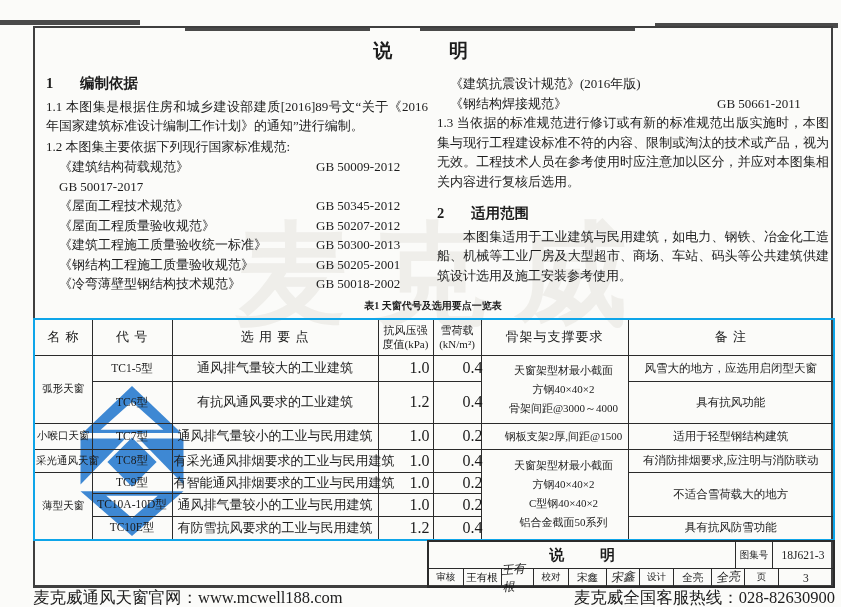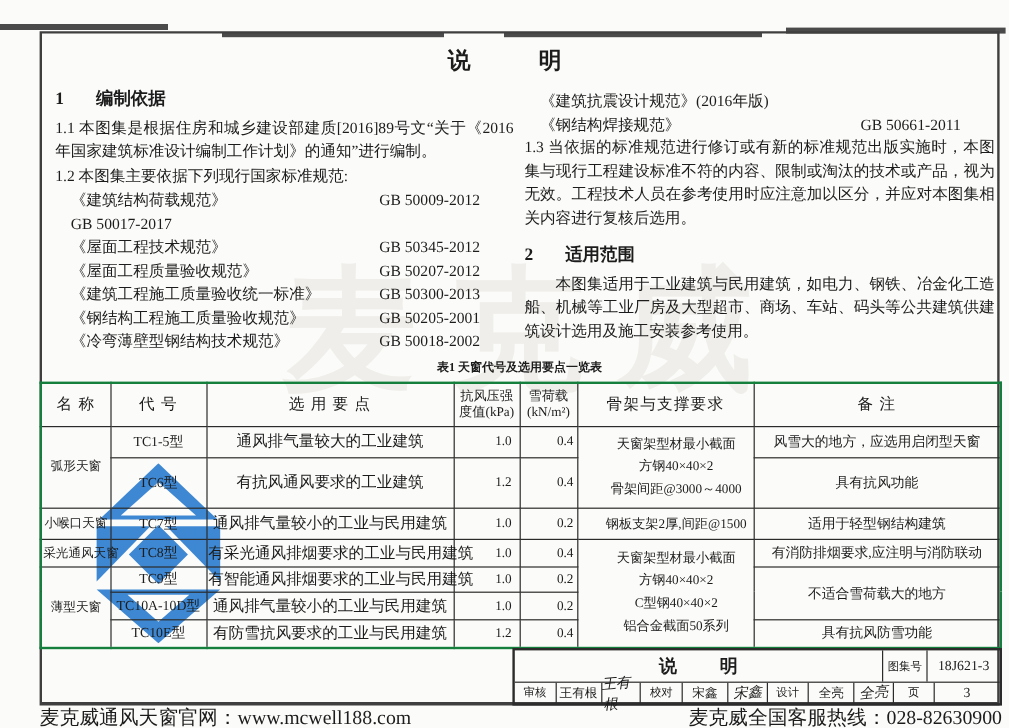--- a/index.html
+++ b/index.html
@@ -28,27 +28,27 @@
     color:#efeeea;letter-spacing:28px;z-index:0;white-space:nowrap;text-align:right;}
   
   .logo{position:absolute;left:76px;top:386px;width:112px;height:150px;z-index:1;opacity:.92;}
   
   .tbl-title{position:absolute;left:33px;top:299px;width:800px;text-align:center;
     font-size:10px;font-weight:700;z-index:3;}
   .tbl-wrap{position:absolute;left:33px;top:318px;z-index:2;}
   table{border-collapse:collapse;table-layout:fixed;width:800px;background:transparent;}
   td,th{border:1px solid #2b2b2b;text-align:center;vertical-align:middle;
     padding:0 1px;font-weight:normal;overflow:visible;}
-  table{border:2px solid #15803d;}
+  table{border:2px solid #0ea5e9;}
   th{font-size:13px;letter-spacing:1px;}
   th .sub{font-size:11px;letter-spacing:0;line-height:14px;display:block;}
   td.cname{font-size:10.5px;white-space:nowrap;}
   td.ccode{font-size:11.5px;white-space:nowrap;}
   td.cuse{font-size:13px;white-space:nowrap;margin-left:44px;}
-  td.cval{font-size:11px;padding-left:29px;}
+  td.cval{font-size:16px;padding-left:29px;}
   td.cframe{font-size:11px;white-space:nowrap;padding-left:19px;}
   td.cframe div{line-height:19px;}
   td.cremark{font-size:11.5px;white-space:nowrap;}
   
   .tblock{position:absolute;left:427px;top:540px;width:408px;height:48px;
     border:2px solid #2b2b2b;box-sizing:border-box;display:flex;flex-direction:column;z-index:3;background:transparent;}
   .tblock .r1{flex:1;display:flex;border-bottom:1px solid #2b2b2b;}
   .tblock .r2{height:17px;display:flex;}
   .tcell{border-right:1px solid #2b2b2b;display:flex;align-items:center;justify-content:center;box-sizing:border-box;}
   .tcell:last-child{border-right:none;}

